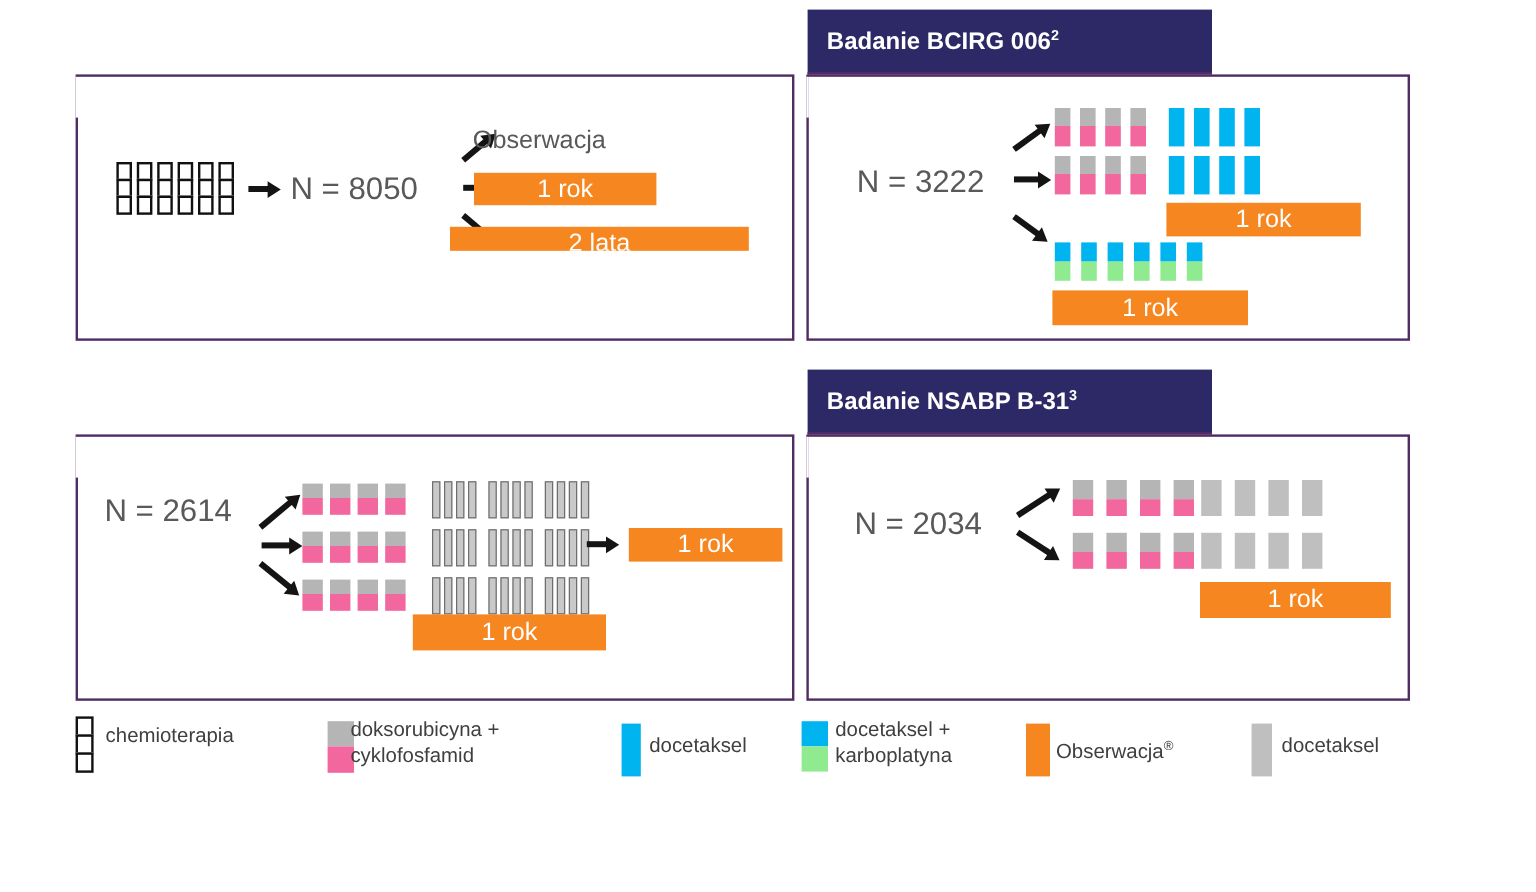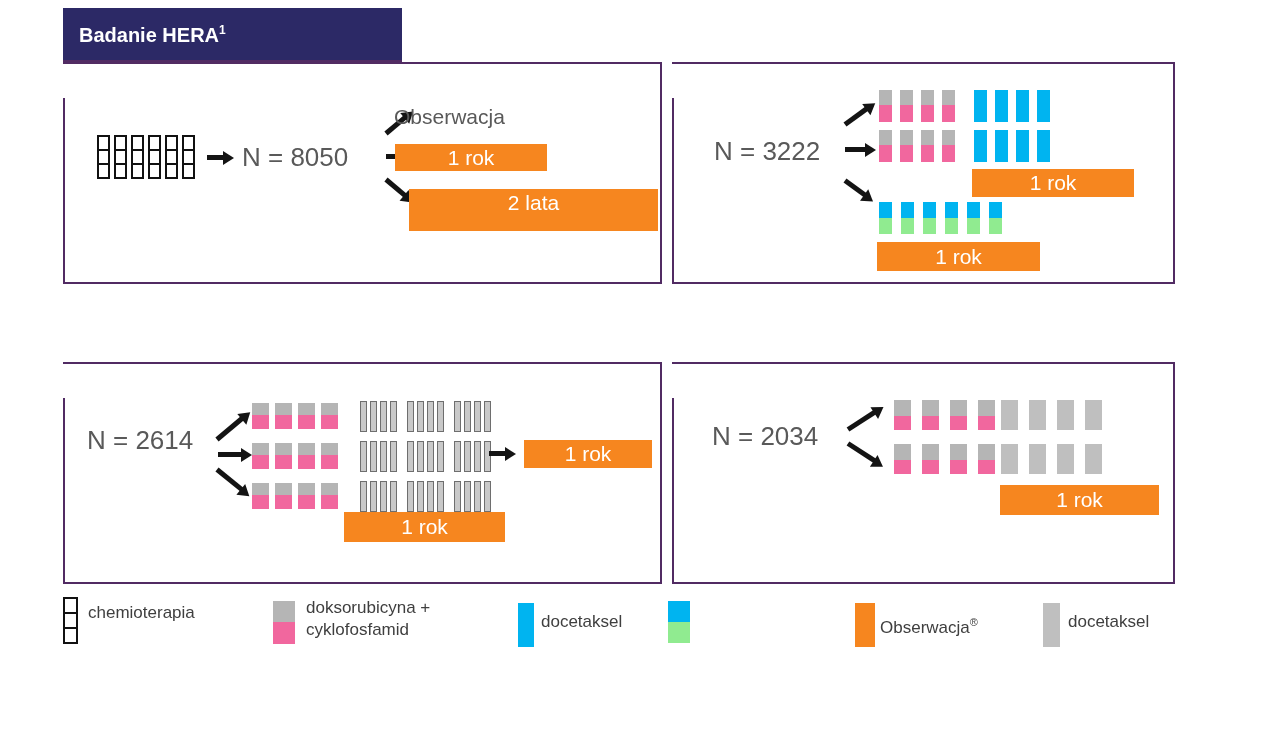--- a/index.html
+++ b/index.html
@@ -25,23 +25,20 @@
   .legend-label{position:absolute;color:#3F3F3F;font-size:17px;line-height:22px;white-space:nowrap;}
   .refs{position:absolute;left:0;top:722px;width:100%;text-align:center;color:#3F3F3F;
         font-size:13.5px;white-space:nowrap;}
   .refs span{margin:0 7px;}
 </style>
 </head>
 <body>
 
 <div class="slide">
 
-  <div class="phead" style="left:63px;top:8px;width:339px">
-    <span>Badanie HERA</span><sup>1</sup>
-  </div>
   <div class="pbox" style="left:63px;top:62px;width:599px;height:222px">
     <div class="lpatch"></div>
     <div class="blockrow" style="left: 32px; top: 71px; gap: 4px;">
         <div class="col" style="width: 13px;">
           <div style="height: 16px; background: rgb(255, 255, 255); border: 2px solid rgb(17, 17, 17); box-sizing: border-box;"></div>
           <div style="height: 16px; background: rgb(255, 255, 255); border: 2px solid rgb(17, 17, 17); box-sizing: border-box; margin-top: -2px;"></div>
           <div style="height: 16px; background: rgb(255, 255, 255); border: 2px solid rgb(17, 17, 17); box-sizing: border-box; margin-top: -2px;"></div>
         </div>
         <div class="col" style="width: 13px;">
           <div style="height: 16px; background: rgb(255, 255, 255); border: 2px solid rgb(17, 17, 17); box-sizing: border-box;"></div>
@@ -69,23 +66,26 @@
           <div style="height: 16px; background: rgb(255, 255, 255); border: 2px solid rgb(17, 17, 17); box-sizing: border-box; margin-top: -2px;"></div>
         </div>
       </div>
     <div class="arr" style="left:142px;top:91px;width:17px"></div>
     <div class="nlabel" style="left:177px;top:78px">N = 8050</div>
     <div class="arr" style="left:321px;top:67px;width:25px;transform:rotate(-40deg)"></div>
     <div class="arr" style="left:321px;top:90px;width:19px"></div>
     <div class="arr" style="left:321px;top:113px;width:25px;transform:rotate(40deg)"></div>
     <div class="gtext" style="left:329px;top:41px">Obserwacja</div>
     <div class="obox" style="left:330px;top:80px;width:152px;height:27px;line-height:27px">1 rok</div>
-    <div class="obox" style="left:344px;top:125px;width:249px;height:42px;line-height:28px">2 lata</div>
-  </div>
-
+    <div class="obox" style="left:310px;top:125px;width:249px;height:20px;line-height:28px">2 lata</div>
+  </div>
+
+  <div class="phead" style="left:673px;top:8px;width:337px">
+    <span>Badanie BCIRG 006</span><sup>2</sup>
+  </div>
   <div class="pbox" style="left:672px;top:62px;width:503px;height:222px">
     <div class="lpatch"></div>
     <div class="nlabel" style="left:40px;top:72px">N = 3222</div>
     <div class="arr" style="left:171px;top:58px;width:27px;transform:rotate(-36deg)"></div>
     <div class="arr" style="left:171px;top:83px;width:21px"></div>
     <div class="arr" style="left:171px;top:114px;width:25px;transform:rotate(36deg)"></div>
     <div class="row" style="left:205px;top:26px">
       <div class="blockrow" style="position: static; gap: 8px;">
           <div class="col" style="width: 13px;">
             <div style="height: 15px; background: rgb(181, 181, 181);"></div>
@@ -178,21 +178,21 @@
         <div class="col" style="width: 13px;">
           <div style="height: 16px; background: rgb(0, 180, 240);"></div>
           <div style="height: 16px; background: rgb(144, 235, 144);"></div>
         </div>
       </div>
     <div class="obox" style="left:203px;top:178px;width:163px;height:29px;line-height:29px">1 rok</div>
   </div>
 
   <div class="pbox" style="left:63px;top:362px;width:599px;height:222px">
     <div class="lpatch"></div>
-    <div class="nlabel" style="left:22px;top:61px">N = 2614</div>
+    <div class="nlabel" style="left:22px;top:46px">N = 2614</div>
     <div class="arr" style="left:152px;top:73px;width:33px;transform:rotate(-40deg)"></div>
     <div class="arr" style="left:153px;top:88px;width:24px"></div>
     <div class="arr" style="left:152px;top:103px;width:32px;transform:rotate(39deg)"></div>
 
     <div class="row" style="left:187px;top:37px">
       <div class="blockrow" style="position: static; margin-top: 2px; gap: 6px;">
           <div class="col" style="width: 17px;">
             <div style="height: 12px; background: rgb(181, 181, 181);"></div>
             <div style="height: 14px; background: rgb(241, 103, 158);"></div>
           </div>
@@ -381,20 +381,23 @@
             </div>
           </div>
       </div>
     </div>
 
     <div class="arr" style="left:424px;top:87px;width:17px"></div>
     <div class="obox" style="left:459px;top:76px;width:128px;height:28px;line-height:28px">1 rok</div>
     <div class="obox" style="left:279px;top:148px;width:161px;height:30px;line-height:30px">1 rok</div>
   </div>
 
+  <div class="phead" style="left:673px;top:308px;width:337px">
+    <span>Badanie NSABP B-31</span><sup>3</sup>
+  </div>
   <div class="pbox" style="left:672px;top:362px;width:503px;height:222px">
     <div class="lpatch"></div>
     <div class="nlabel" style="left:38px;top:57px">N = 2034</div>
     <div class="arr" style="left:174px;top:63px;width:32px;transform:rotate(-33deg)"></div>
     <div class="arr" style="left:174px;top:77px;width:32px;transform:rotate(33deg)"></div>
     <div class="row" style="left:220px;top:36px">
       <div class="blockrow" style="position: static; gap: 11px;">
           <div class="col" style="width: 17px;">
             <div style="height: 16px; background: rgb(181, 181, 181);"></div>
             <div style="height: 14px; background: rgb(241, 103, 158);"></div>
@@ -472,38 +475,42 @@
       </div>
     </div>
   <div class="legend-label" style="left:88px;top:602px">chemioterapia</div>
 
   <div class="blockrow" style="left: 273px; top: 601px; gap: 0px;">
       <div class="col" style="width: 22px;">
         <div style="height: 21px; background: rgb(181, 181, 181);"></div>
         <div style="height: 22px; background: rgb(241, 103, 158);"></div>
       </div>
     </div>
-  <div class="legend-label" style="left:306px;top:597px">
+  <div class="legend-label" style="left:292px;top:597px">
     <div>doksorubicyna +</div>
     <div>cyklofosfamid</div>
   </div>
 
   <div class="blockrow" style="left: 518px; top: 603px; gap: 0px;">
       <div class="col" style="width: 16px;">
         <div style="height: 44px; background: rgb(0, 180, 240);"></div>
       </div>
     </div>
   <div class="legend-label" style="left:541px;top:611px">docetaksel</div>
 
   <div class="blockrow" style="left: 668px; top: 601px; gap: 0px;">
       <div class="col" style="width: 22px;">
         <div style="height: 21px; background: rgb(0, 180, 240);"></div>
         <div style="height: 21px; background: rgb(144, 235, 144);"></div>
       </div>
     </div>
+  <div class="legend-label" style="left:696px;top:597px">
+    <div>docetaksel +</div>
+    <div>karboplatyna</div>
+  </div>
 
   <div class="blockrow" style="left: 855px; top: 603px; gap: 0px;">
       <div class="col" style="width: 20px;">
         <div style="height: 44px; background: rgb(246, 134, 31);"></div>
       </div>
     </div>
   <div class="legend-label" style="left:880px;top:611px">
     <span>Obserwacja</span><sup style="font-size:11px">®</sup>
   </div>
 

